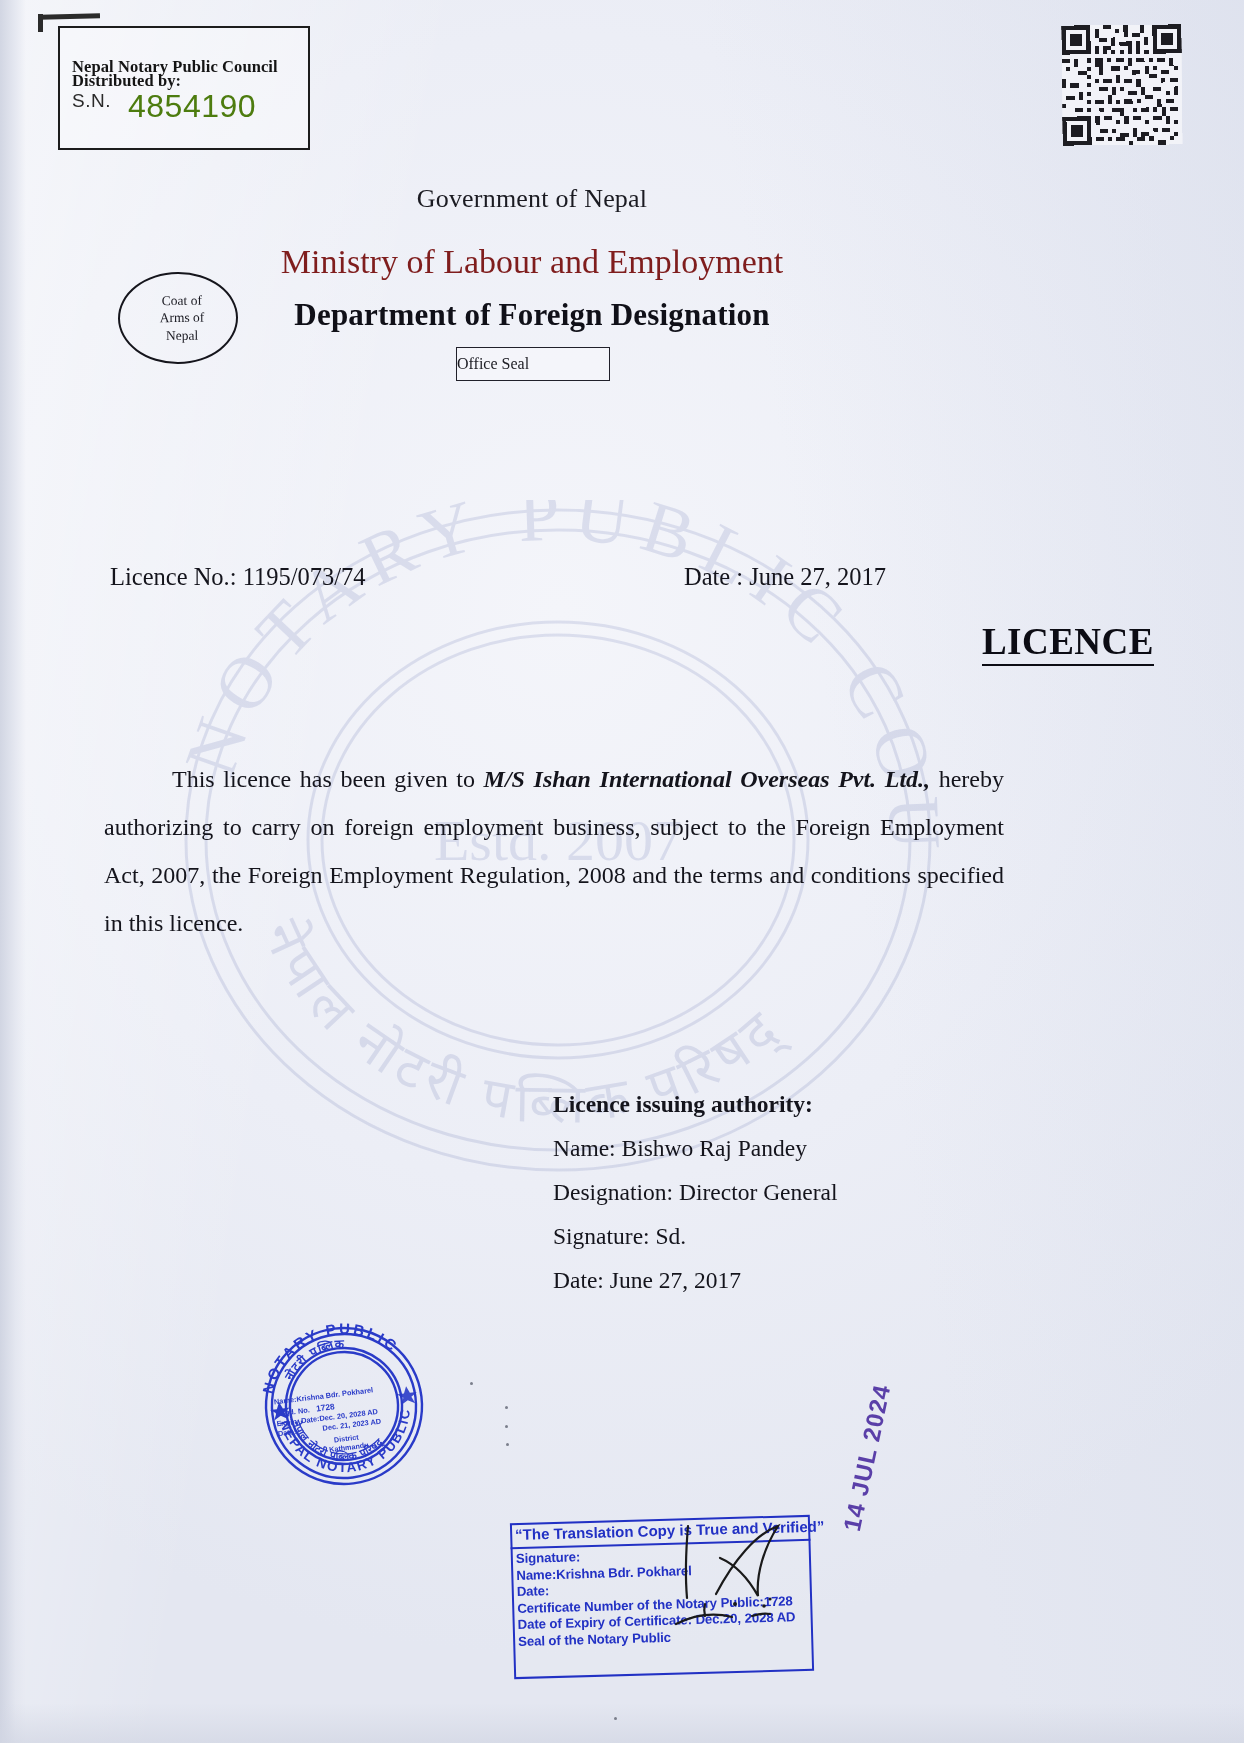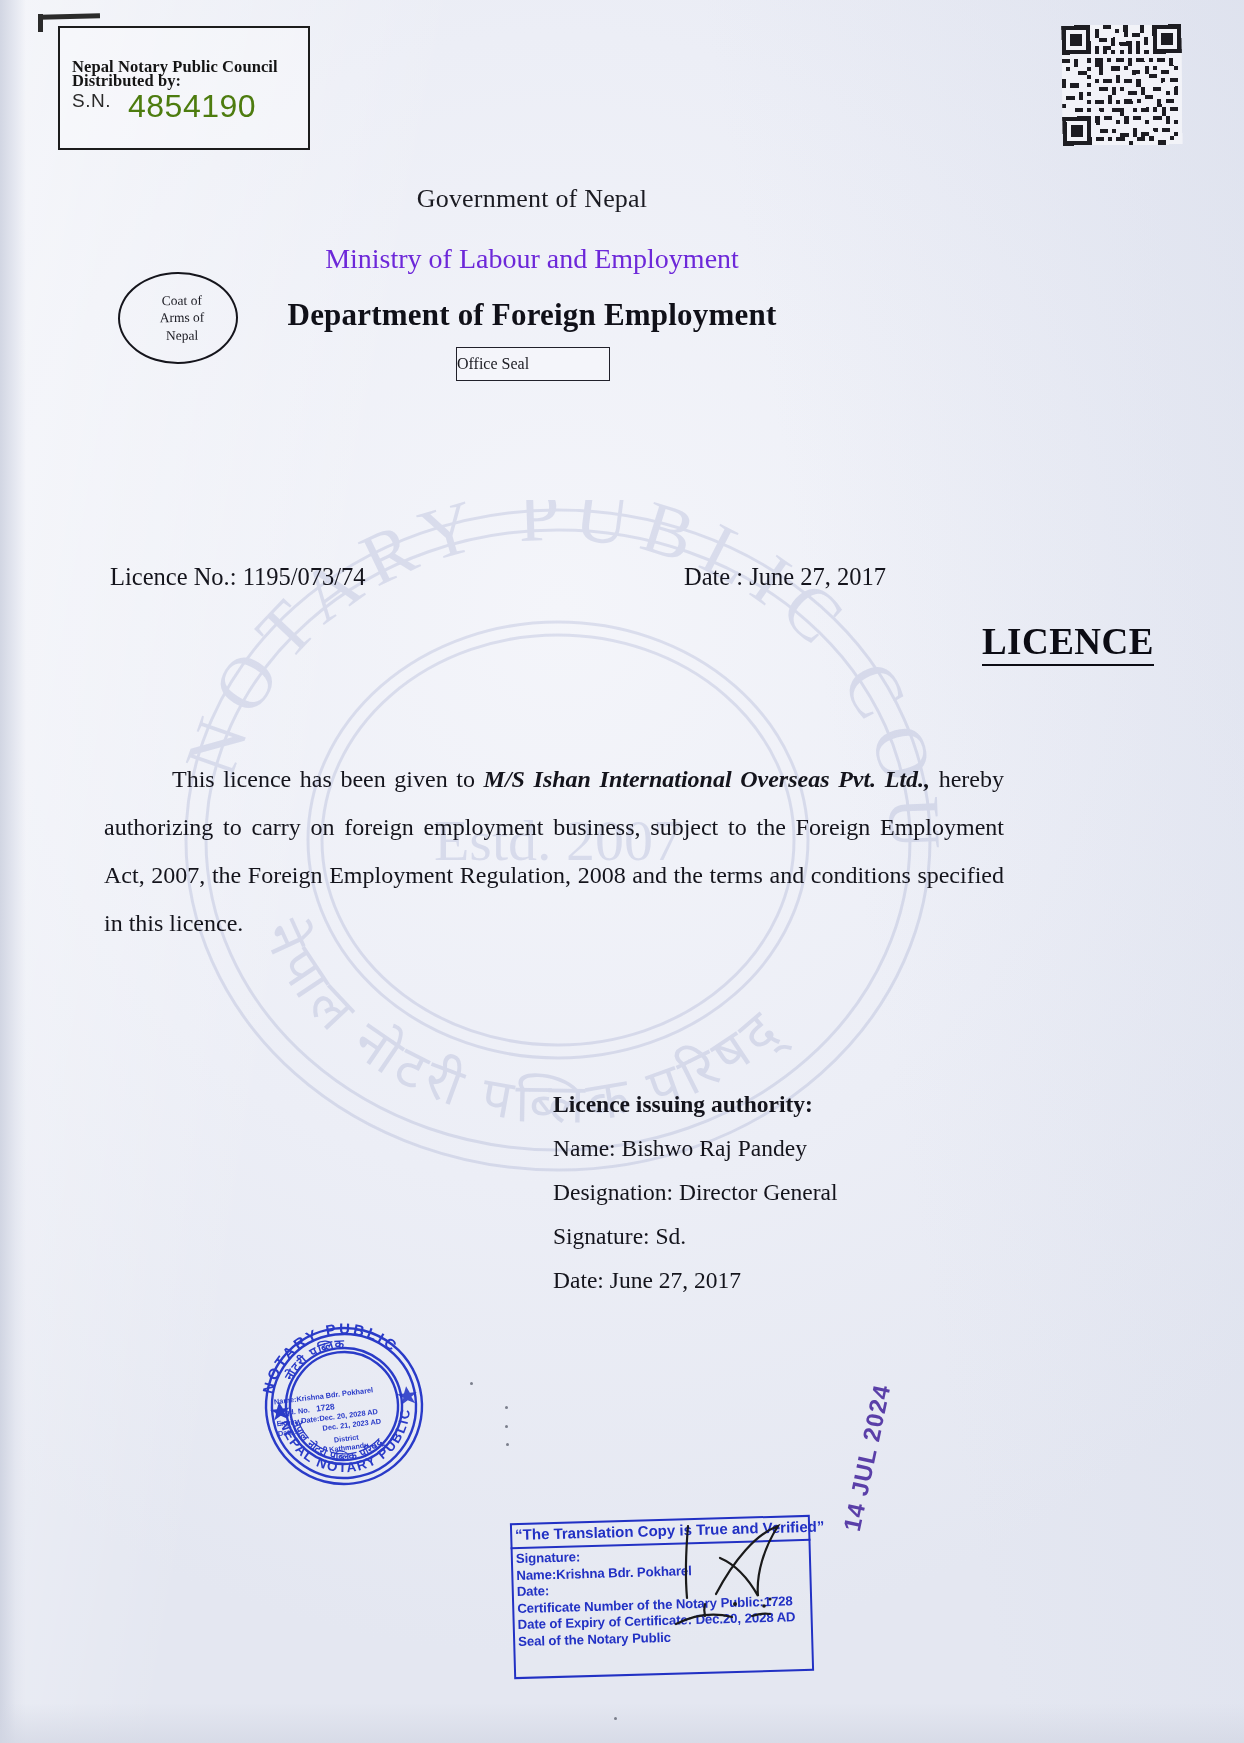--- a/index.html
+++ b/index.html
@@ -77,21 +77,21 @@
 
   
   .gov{
     position:absolute; left:0; top:184px; width:1244px;
     text-align:center; font-size:26px; color:#1b1b22;
     letter-spacing:.2px;
   }
   .gov span{ position:relative; left:-90px; }
   .ministry{
     position:absolute; left:0; top:243px; width:1244px;
-    text-align:center; font-size:28px; color:#6d28d9;
+    text-align:center; font-size:34px; color:#7f1d1d;
   }
   .ministry span{ position:relative; left:-90px; }
   .dept{
     position:absolute; left:0; top:297px; width:1244px;
     text-align:center; font-weight:bold; font-size:31px; color:#101018;
     letter-spacing:.2px;
   }
   .dept span{ position:relative; left:-90px; }
 
   
@@ -371,21 +371,21 @@
       <rect x="18" y="27" width="2" height="1"></rect>
         <rect x="21" y="27" width="1" height="1"></rect>
       <rect x="23" y="28" width="2" height="1"></rect>
         <rect x="26" y="27" width="1" height="1"></rect>
     </g>
   </svg>
 </div>
 
 <div class="gov"><span>Government of Nepal</span></div>
 <div class="ministry"><span>Ministry of Labour and Employment</span></div>
-<div class="dept"><span>Department of Foreign Employment</span></div>
+<div class="dept"><span>Department of Foreign Designation</span></div>
 
 <div class="coa">
   <div class="coa-txt">
     <div>Coat of</div>
     <div>Arms of</div>
     <div>Nepal</div>
   </div>
 </div>
 
 <div class="seal-box">

